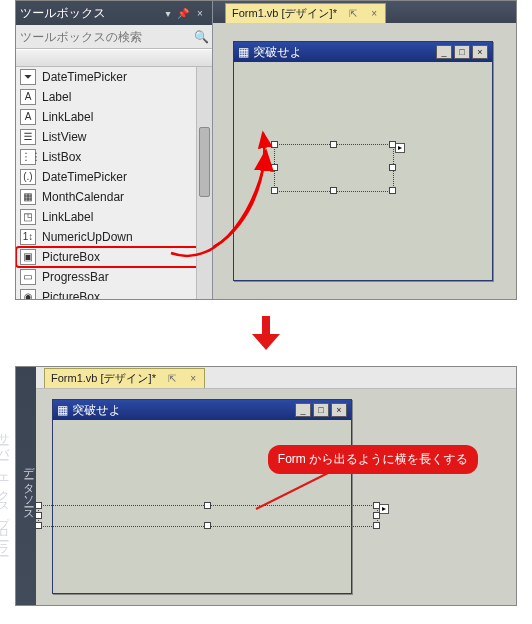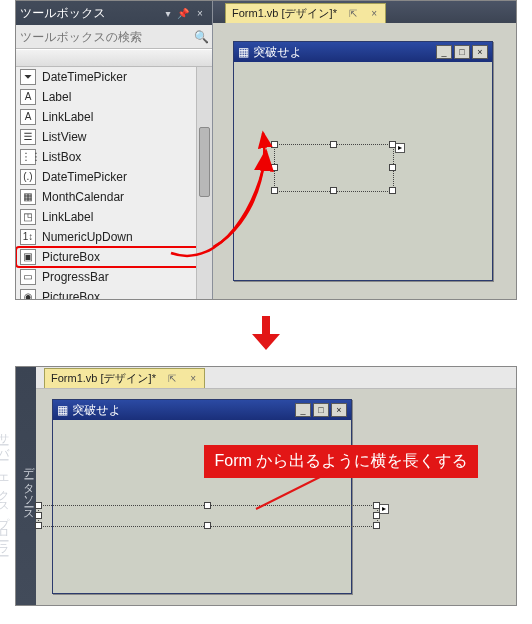--- a/index.html
+++ b/index.html
@@ -56,21 +56,21 @@
   
   
   .bottom-panel { width: 502px; height: 240px; margin: 0 auto; display: flex; }
   .side-tabs { width: 20px; background: linear-gradient(#3b4453,#424b5a); color: #d7dae0; display: flex; flex-direction: column; align-items: center; padding-top: 4px; font-size: 11px; writing-mode: vertical-rl; text-orientation: upright; letter-spacing: 1px; gap: 10px; }
   .side-tabs .vtab { padding: 2px 0; color: #cfd3da; }
   .bottom-main { flex: 1; display: flex; flex-direction: column; }
   .doc-tabs2 { height: 22px; display: flex; align-items: flex-end; background: #e8e8e8; padding-left: 8px; border-bottom: 1px solid #bbb; }
   .designer2 { flex: 1; background: #cfd0c7; position: relative; overflow: visible; }
   .formwin.bot { left: 16px; top: 10px; width: 300px; height: 195px; }
   .selbox.bot { left: 2px; top: 116px; width: 340px; height: 22px; }
-  .callout { position: absolute; right: 38px; top: 56px; background: #e21616; color: #fff; padding: 6px 10px; font-size: 16px; white-space: nowrap; }
+  .callout { position: absolute; right: 38px; top: 56px; background: #e21616; color: #fff; padding: 6px 10px; font-size: 12px; white-space: nowrap; border-radius: 12px; }
   
 </style>
 </head>
 <body>
 
 <div class="panel top-panel">
 
   <div class="toolbox">
     <div class="tb-titlebar">
       <span>ツールボックス</span>

